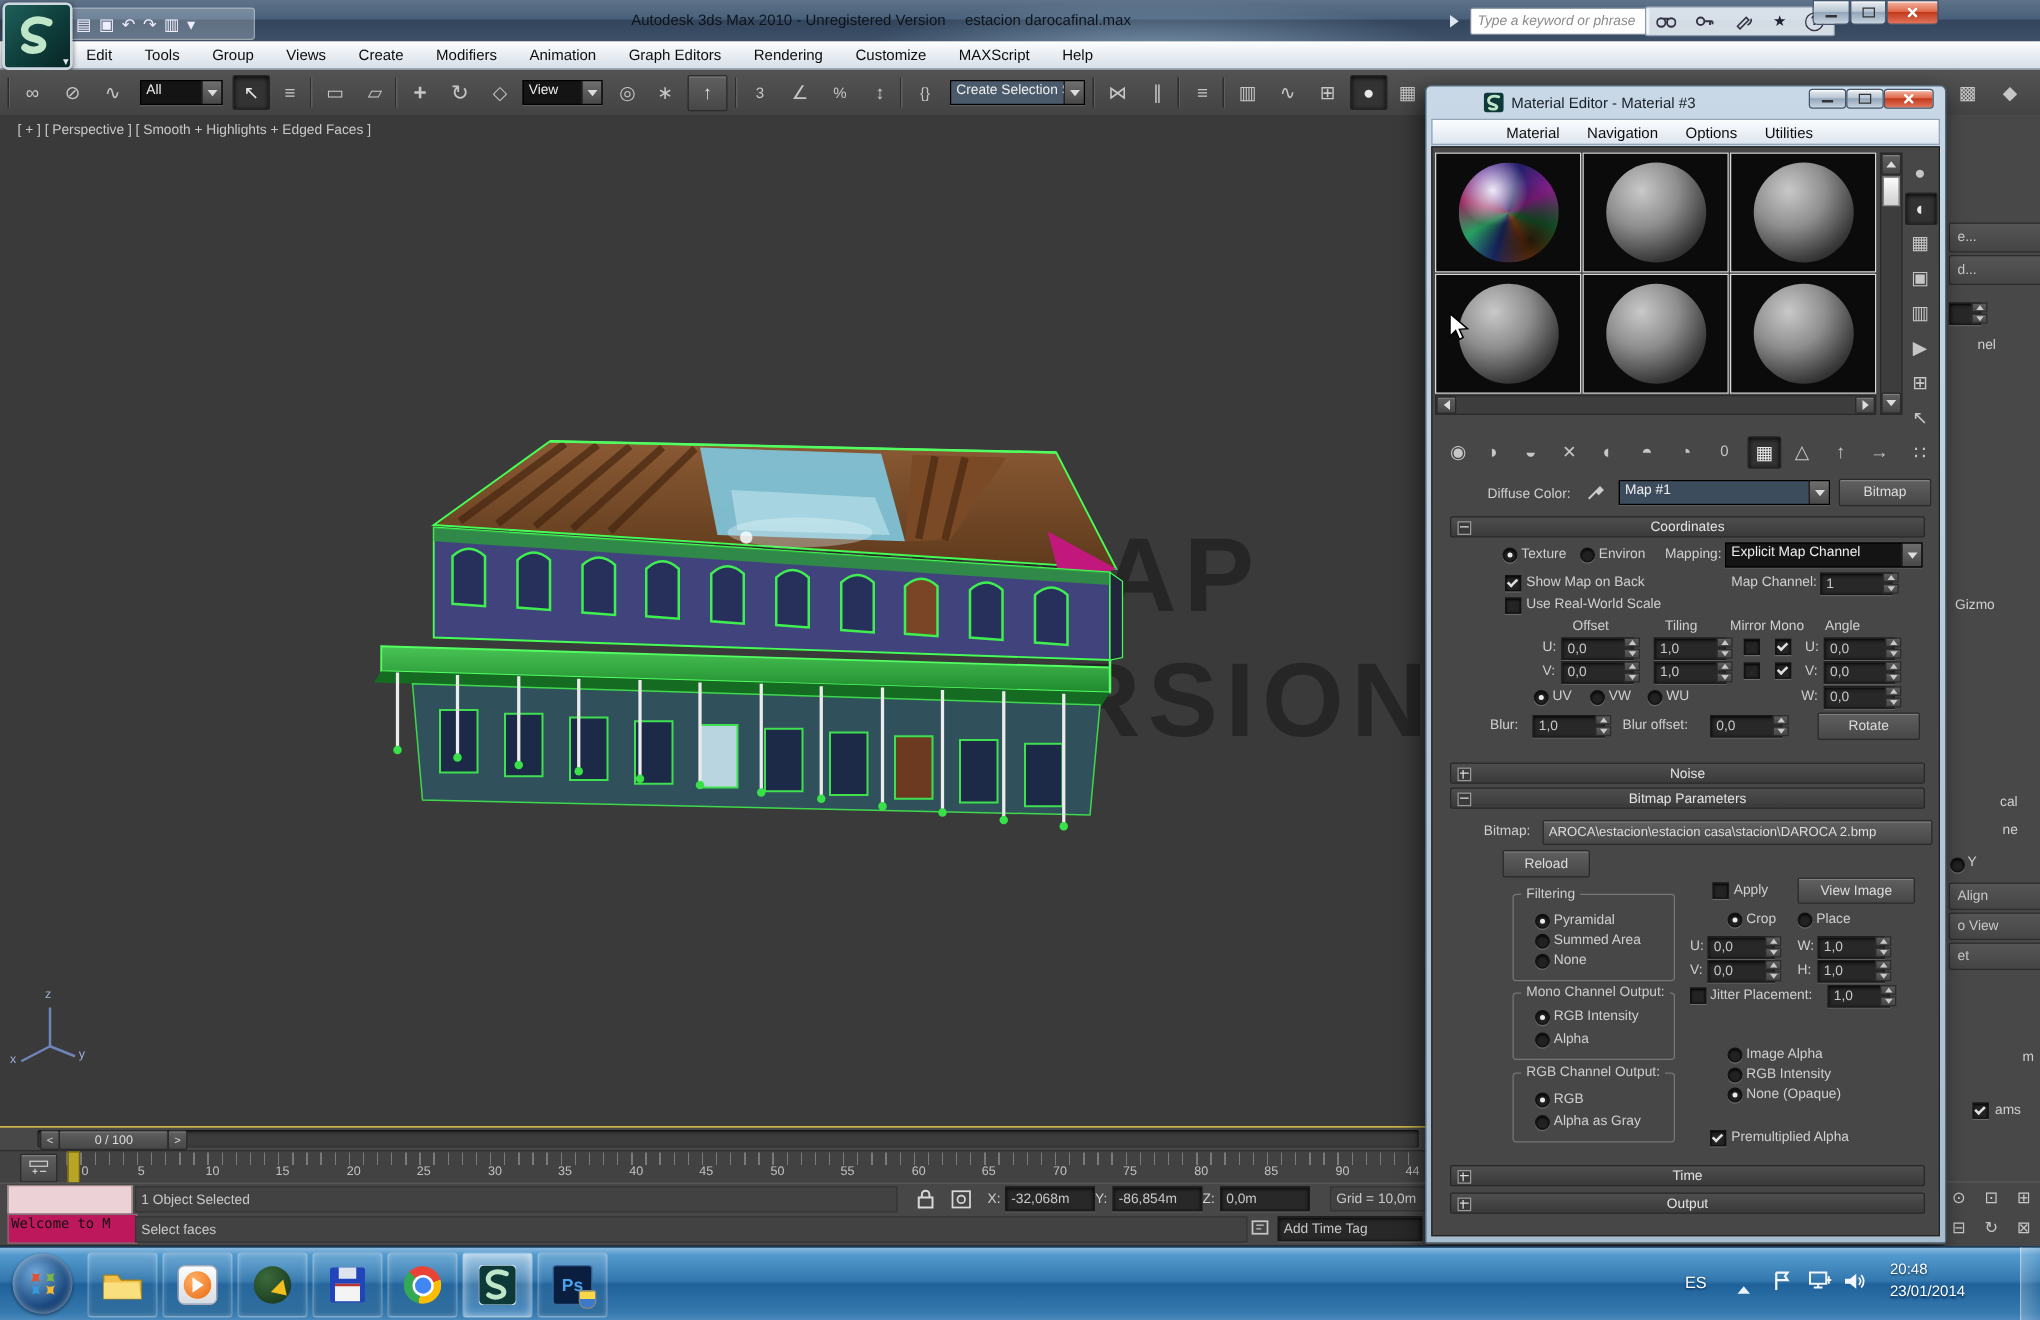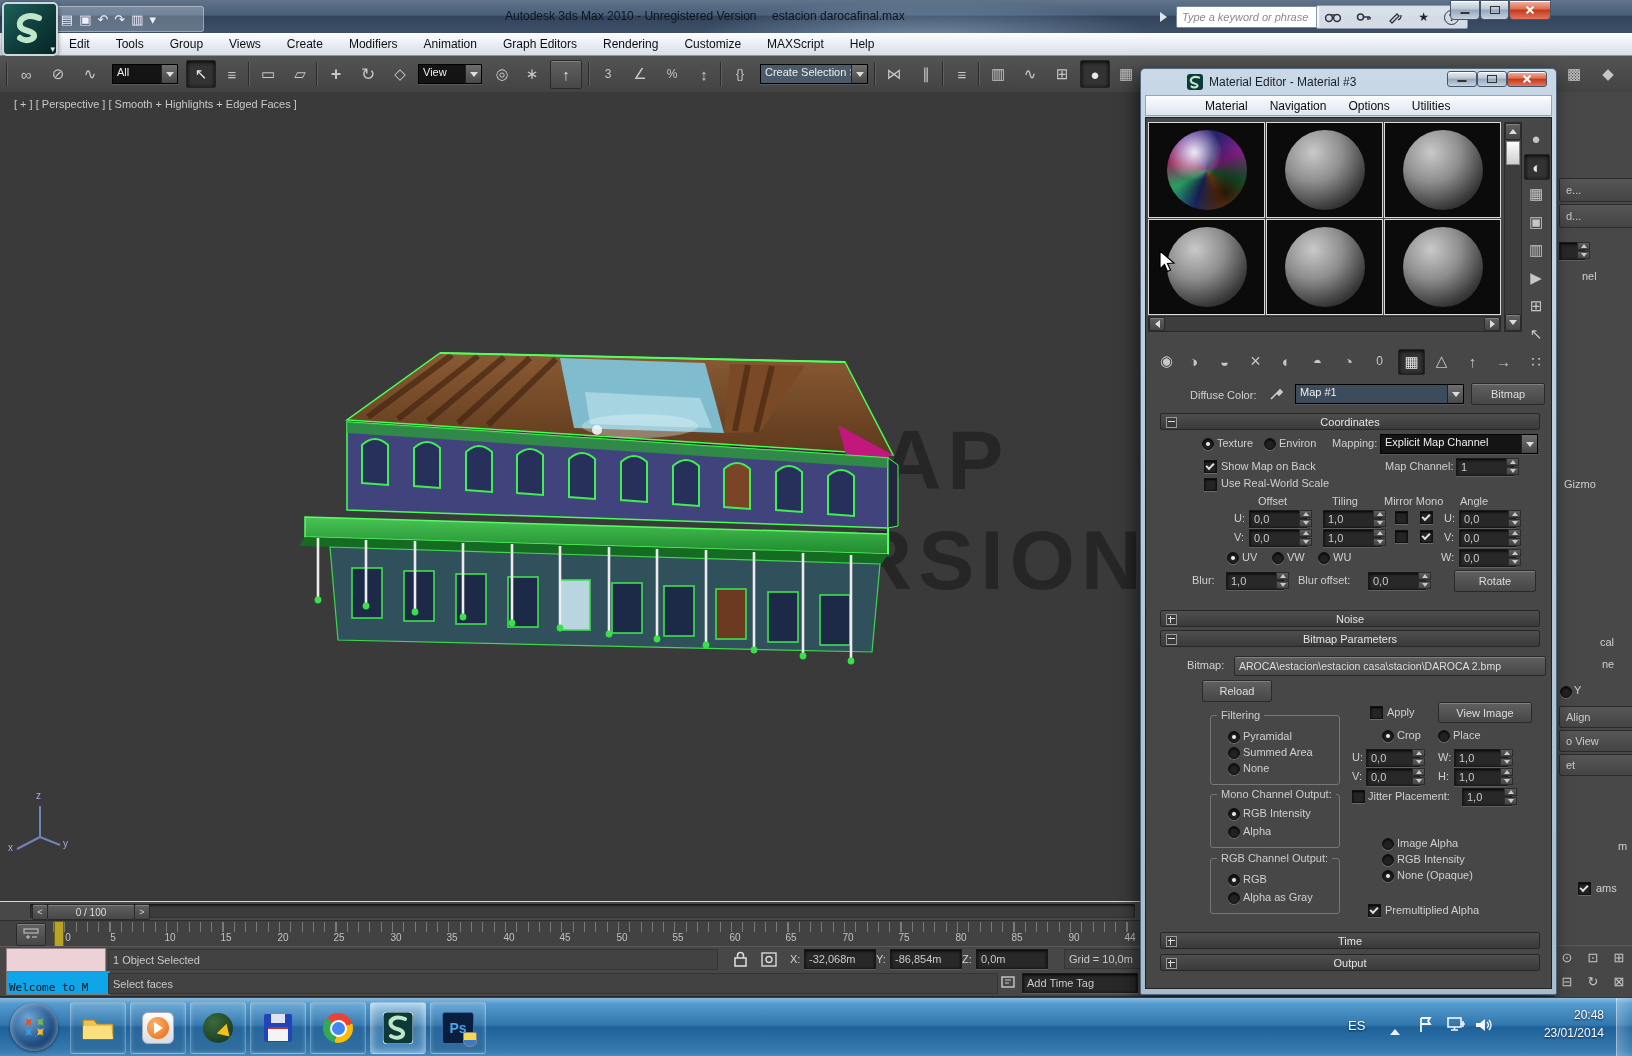--- a/index.html
+++ b/index.html
@@ -414,21 +414,21 @@
     </div>
   <span class="lb" style="left:962px;top:6px">Z:</span>
   <div class="fld" style="left:976px;top:2px;width:62px;height:18px">
       <span>0,0m</span>
     </div>
   <div class="fld" style="left:1064px;top:2px;width:72px;height:18px;background:#424242;box-shadow:none;border:1px solid #353535">
     <span>Grid = 10,0m</span>
   </div>
 </div>
 <div class="abs" style="left:0;top:971px;width:1555px;height:25px;background:#474747">
-  <div class="abs" style="left:6px;top:0;width:98px;height:22px;background:#0ea5e9;border:1px solid #777;display:flex;align-items:flex-end;padding:0 2px">
+  <div class="abs" style="left:6px;top:0;width:98px;height:22px;background:#be185d;border:1px solid #777;display:flex;align-items:flex-start;padding:0 2px">
     <span style="font-family:'DejaVu Sans Mono',monospace;font-size:11px;color:#111;white-space:nowrap">Welcome to M</span>
   </div>
   <div class="fld" style="left:108px;top:2px;width:880px;height:19px;background:#424242;box-shadow:none;border:1px solid #353535">
     <span>Select faces</span>
   </div>
   <svg class="abs" width="16" height="16" style="left:1000px;top:3px">
     <rect x="2" y="3" width="12" height="10" fill="none" stroke="#c8c8c8" stroke-width="1.4"></rect>
       <path d="M5 6 h6 M5 9 h4" stroke="#c8c8c8"></path>
   </svg>
   <div class="fld" style="left:1022px;top:2px;width:106px;height:18px">
@@ -927,18 +927,18 @@
     <path d="M3 2 L3 16 M3 2 L12 2 L10 5 L12 8 L3 8" fill="none" stroke="#f2f6fa" stroke-width="1.8"></path>
   </svg>
   <svg class="abs" width="20" height="18" style="left:1446px;top:18px">
     <rect x="2" y="2" width="13" height="9" fill="none" stroke="#f2f6fa" stroke-width="1.6"></rect>
     <path d="M5 14 h7 M8.5 11 v3 M15 8 h4 M17 5 v6" stroke="#f2f6fa" stroke-width="1.6"></path>
   </svg>
   <svg class="abs" width="20" height="18" style="left:1474px;top:18px">
     <path d="M2 7 L6 7 L11 3 L11 15 L6 11 L2 11 Z" fill="#f2f6fa"></path>
     <path d="M13 6 Q16 9 13 12 M15 4 Q19 9 15 14" fill="none" stroke="#f2f6fa" stroke-width="1.4"></path>
   </svg>
-  <div class="abs" style="left:1512px;top:10px;width:92px;text-align:right;color:#fff;font-size:12px;text-shadow:0 1px 2px #024">
+  <div class="abs" style="left:1512px;top:10px;width:92px;text-align:left;color:#fff;font-size:12px;text-shadow:0 1px 2px #024">
     <div>20:48</div>
     <div style="margin-top:4px">23/01/2014</div>
   </div>
   <div class="abs" style="left:1616px;top:0;width:16px;height:59px;background:linear-gradient(90deg,rgba(255,255,255,.25),rgba(255,255,255,.05));border-left:1px solid rgba(255,255,255,.5)"></div>
 </div>
 
 </body></html>

